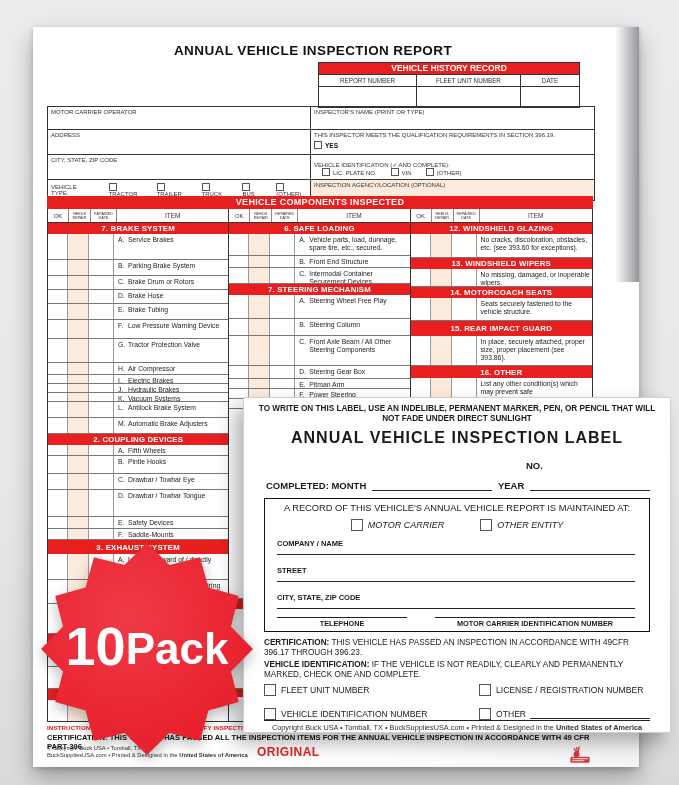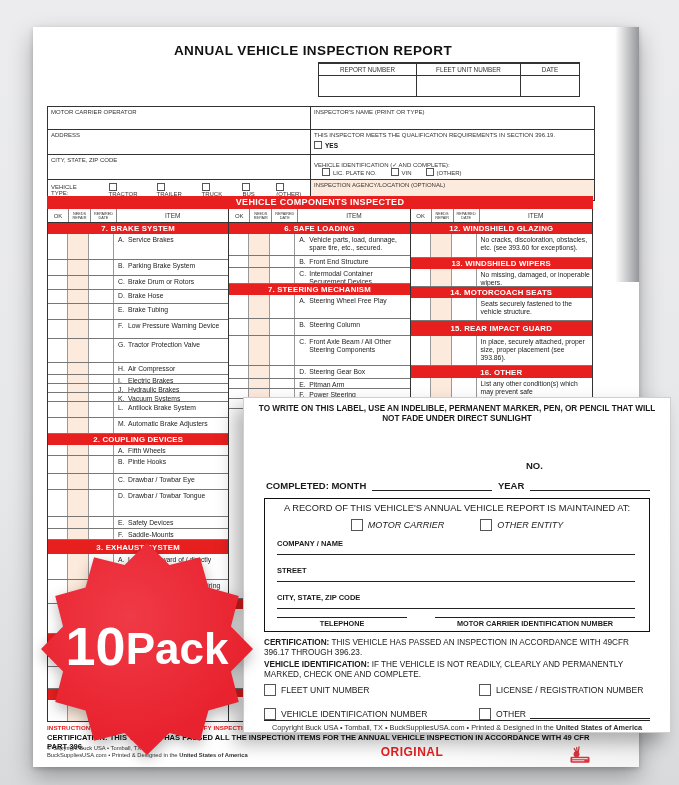--- a/index.html
+++ b/index.html
@@ -63,21 +63,21 @@
   .cell.nr{width:21px;background:var(--peach);}
   .cell.rd{width:25px;background:#fff;}
   .cell.it{flex:1;border-right:none;padding:2px 2px 1px 4px;font-size:6.8px;line-height:8.2px;color:#1c1c1c;display:flex;}
   .cell.it .pfx{width:10px;flex:none;}
   
   .instr{position:absolute;left:14px;top:697px;font-size:6.2px;color:var(--red);font-weight:bold;letter-spacing:.1px;}
   .instr .chk{color:#888;margin-left:4px;}
   .certline{position:absolute;left:14px;top:706px;width:546px;font-size:7.6px;font-weight:bold;color:#111;}
   .bottomrow{position:absolute;left:14px;top:718px;width:546px;display:flex;align-items:flex-start;}
   .copy{font-size:5.8px;color:#333;line-height:7px;width:210px;}
-  .orig{flex:1;text-align:center;color:var(--red);font-weight:bold;font-size:12px;letter-spacing:.5px;}
+  .orig{flex:1;color:var(--red);font-weight:bold;font-size:12px;letter-spacing:.5px;}
   .logo{width:26px;height:20px;flex:none;}
   
   .card{position:absolute;left:243px;top:397px;width:426px;height:334px;background:#fff;
     border:1px solid #cfcfcf;box-shadow:-8px 10px 18px rgba(0,0,0,.30);z-index:5;color:#1a1a1a;}
   .warn{position:absolute;left:10px;top:6px;width:406px;text-align:center;font-weight:bold;font-size:8.2px;line-height:10px;}
   .card-title{position:absolute;left:0;top:31px;width:100%;text-align:center;font-weight:bold;font-size:16px;letter-spacing:1px;}
   .no{position:absolute;left:282px;top:62px;font-weight:bold;font-size:9.5px;}
   .completed{position:absolute;left:22px;top:82px;width:384px;display:flex;align-items:flex-end;font-weight:bold;font-size:9.5px;gap:6px;}
   .uline{flex:1;border-bottom:1px solid #222;height:10px;}
   .recbox{position:absolute;left:20px;top:100px;width:386px;height:134px;border:1.5px solid #111;box-sizing:border-box;}
@@ -106,20 +106,21 @@
   .badge .l2{color:#fff;font-weight:bold;font-size:44px;line-height:46px;}
 </style>
 </head>
 <body>
 
 <div class="sheet">
   <div class="curl"></div>
   <div class="form-title">ANNUAL VEHICLE INSPECTION REPORT</div>
 
   <div class="history">
+    <div class="bar">VEHICLE HISTORY RECORD</div>
     <div class="hdr">
       <span class="hc1">REPORT NUMBER</span>
       <span class="hc2">FLEET UNIT NUMBER</span>
       <span class="hc3">DATE</span>
     </div>
     <div class="blank">
       <span class="hc1"></span>
       <span class="hc2"></span>
       <span class="hc3"></span>
     </div>
@@ -622,20 +623,21 @@
       <circle cx="11" cy="10" r="3.4" fill="#d8353c"></circle>
       <rect x="4" y="13" width="22" height="7" rx="1.5" fill="#d8353c"></rect>
       <rect x="6" y="14.5" width="18" height="1.4" fill="#fff" opacity=".8"></rect>
       <rect x="6" y="17" width="14" height="1.2" fill="#fff" opacity=".8"></rect>
     </svg>
   </div>
 </div>
 
 <div class="card">
   <div class="warn">TO WRITE ON THIS LABEL, USE AN INDELIBLE, PERMANENT MARKER, PEN, OR PENCIL THAT WILL NOT FADE UNDER DIRECT SUNLIGHT</div>
+  <div class="card-title">ANNUAL VEHICLE INSPECTION LABEL</div>
   <div class="no">NO.</div>
   <div class="completed">
     <span>COMPLETED: MONTH</span>
     <span class="uline"></span>
     <span>YEAR</span>
     <span class="uline"></span>
   </div>
   <div class="recbox">
     <div class="rb-head">A RECORD OF THIS VEHICLE'S ANNUAL VEHICLE REPORT IS MAINTAINED AT:</div>
     <div class="rb-checks" id="record-checks">

